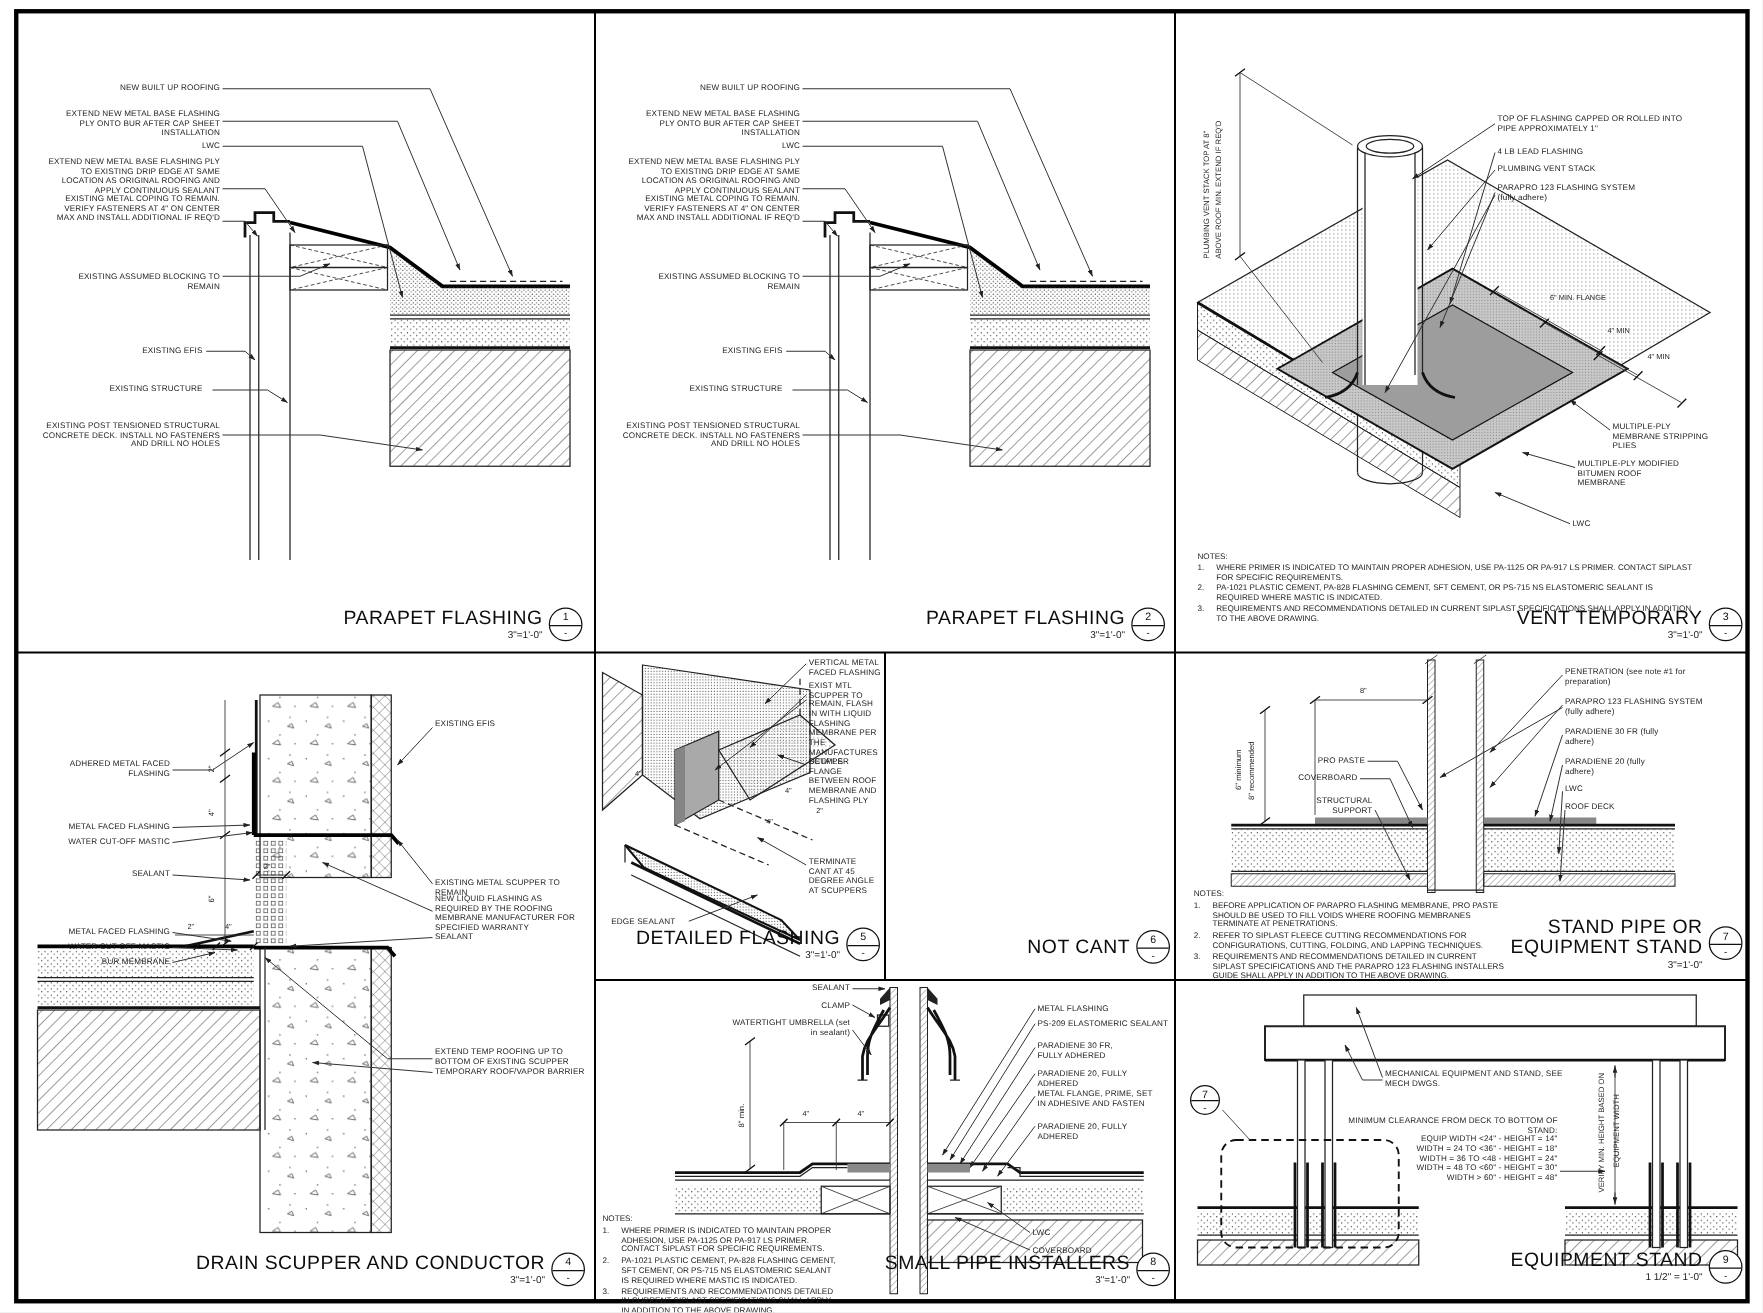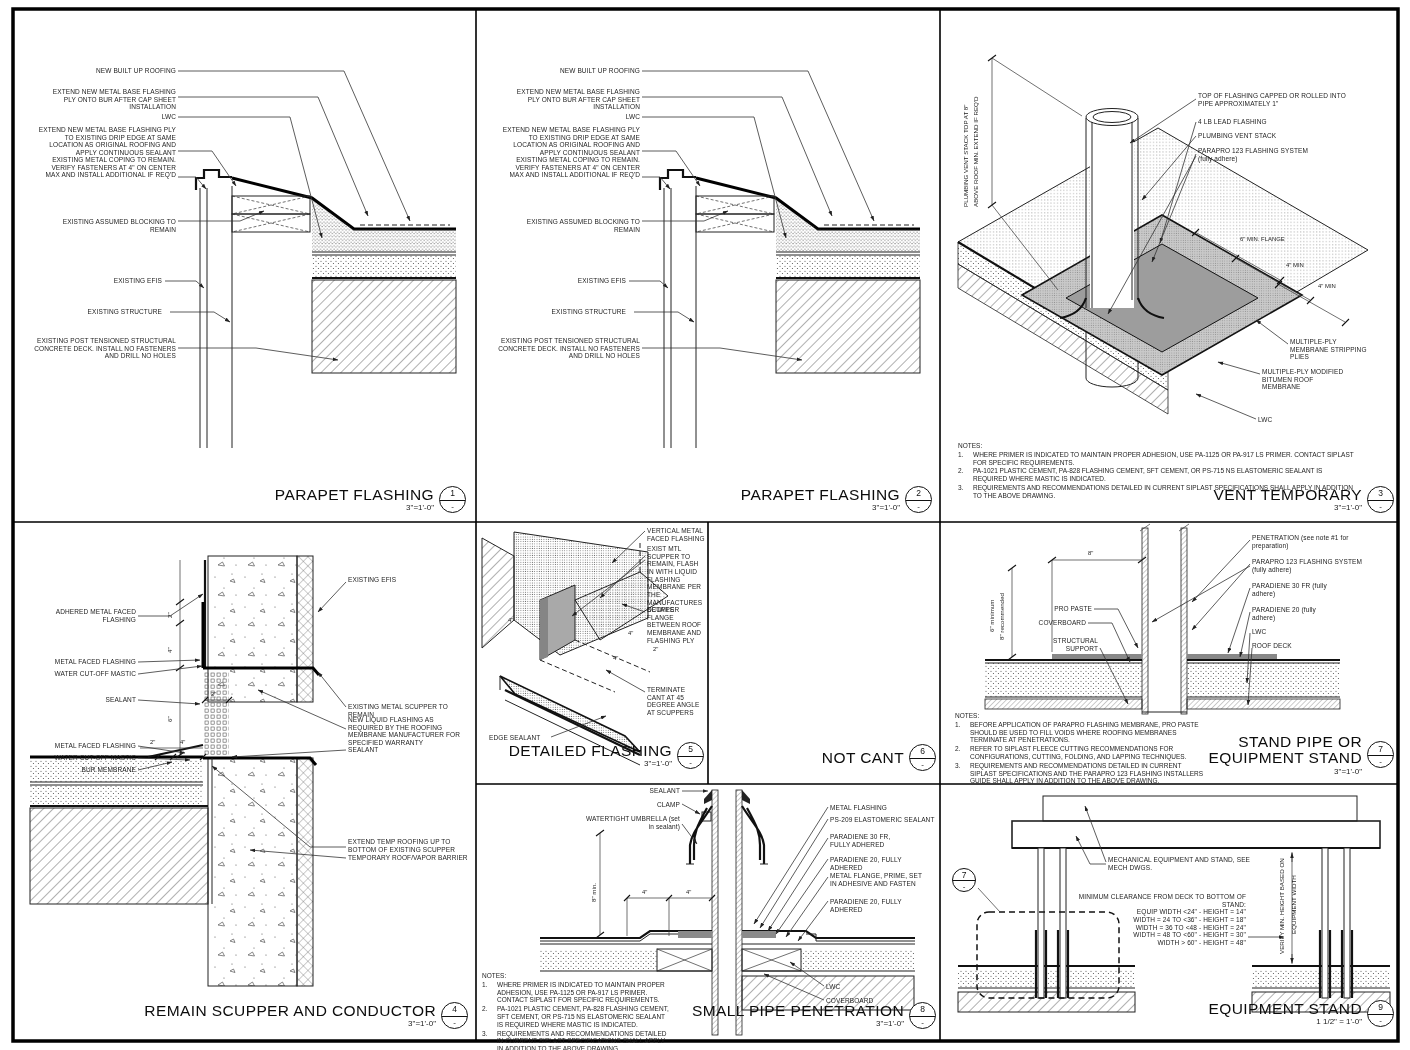--- a/index.html
+++ b/index.html
@@ -482,21 +482,21 @@
         <div class="t">VENT TEMPORARY</div>
         <div class="s">3"=1'-0"</div>
       </div>
   <div class="bub">
         <div class="bn">3</div>
         <div class="bd">-</div>
       </div>
 </div>
 <div class="tb" style="right:942px;top:1002px">
   <div class="tx">
-        <div class="t">REMAIN SCUPPER AND CONDUCTOR</div>
+        <div class="t">DRAIN SCUPPER AND CONDUCTOR</div>
         <div class="s">3"=1'-0"</div>
       </div>
   <div class="bub">
         <div class="bn">4</div>
         <div class="bd">-</div>
       </div>
 </div>
 <div class="tb" style="right:706px;top:742px">
   <div class="tx">
         <div class="t">DETAILED FLASHING</div>
@@ -522,21 +522,21 @@
         <div class="t">EQUIPMENT STAND</div>
         <div class="s">3"=1'-0"</div>
       </div>
   <div class="bub">
         <div class="bn">7</div>
         <div class="bd">-</div>
       </div>
 </div>
 <div class="tb" style="right:474px;top:1002px">
   <div class="tx">
-        <div class="t">SMALL PIPE PENETRATION</div>
+        <div class="t">SMALL PIPE INSTALLERS</div>
         <div class="s">3"=1'-0"</div>
       </div>
   <div class="bub">
         <div class="bn">8</div>
         <div class="bd">-</div>
       </div>
 </div>
 <div class="tb" style="right:16px;top:1000px">
   <div class="tx">
         <div class="t">EQUIPMENT STAND</div>

